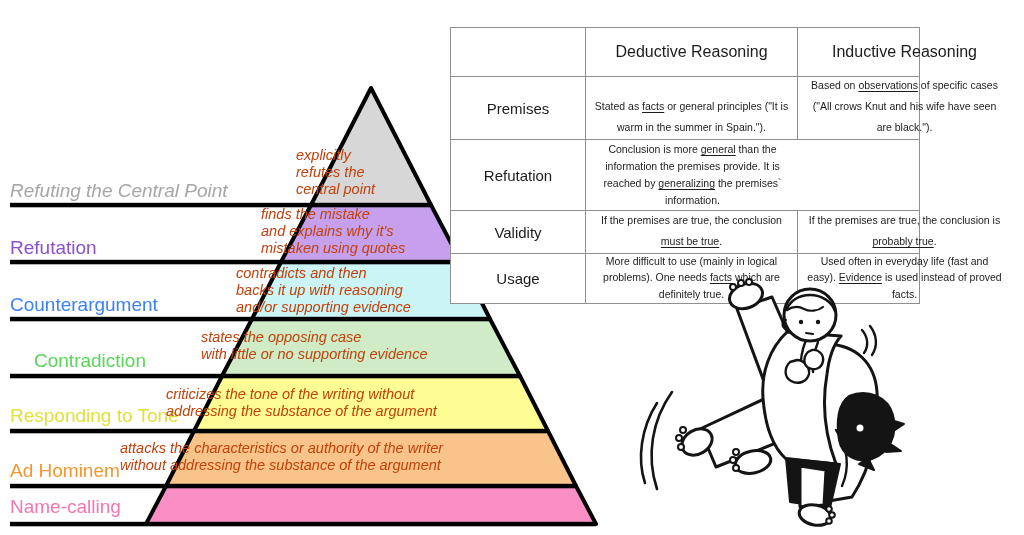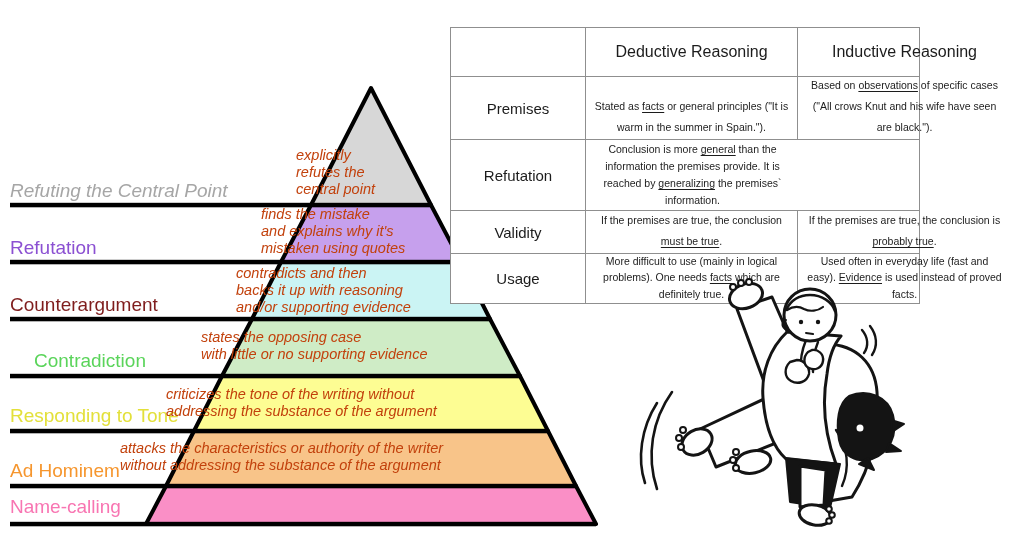--- a/index.html
+++ b/index.html
@@ -51,21 +51,21 @@
       <rect x="10" y="316.8" width="480" height="4.5"></rect>
       <rect x="10" y="373.8" width="510" height="4.5"></rect>
       <rect x="10" y="428.8" width="538" height="4.5"></rect>
       <rect x="10" y="483.8" width="566" height="4.5"></rect>
       <rect x="10" y="521.8" width="586" height="4.5"></rect>
     </g>
   </svg>
 
   <div class="plabel" style="top: 181px; color: rgb(166, 166, 166); font-style: italic;">Refuting the Central Point</div>
   <div class="plabel" style="top: 238px; color: rgb(139, 80, 210);">Refutation</div>
-  <div class="plabel" style="top: 295px; color: #7f1d1d;">Counterargument</div>
+  <div class="plabel" style="top: 295px; color: #3b82f6;">Counterargument</div>
   <div class="plabel" style="top: 351px; color: rgb(90, 212, 90); margin-left: 24px;">Contradiction</div>
   <div class="plabel" style="top: 406px; color: rgb(227, 224, 58);">Responding to Tone</div>
   <div class="plabel" style="top: 461px; color: rgb(246, 150, 46);">Ad Hominem</div>
   <div class="plabel" style="top: 497px; color: rgb(248, 117, 178);">Name-calling</div>
 
   <div class="ptext" style="left:296px;top:147px;width:150px">explicitly
 refutes the
 central point</div>
   <div class="ptext" style="left:261px;top:206px;width:220px">finds the mistake
 and explains why it's

